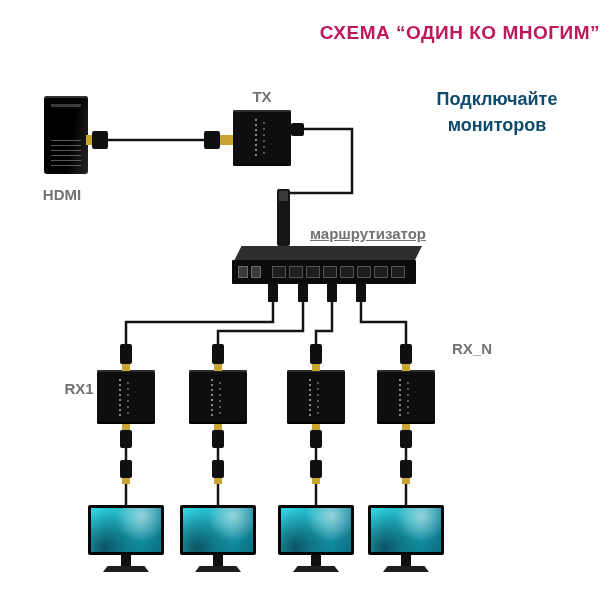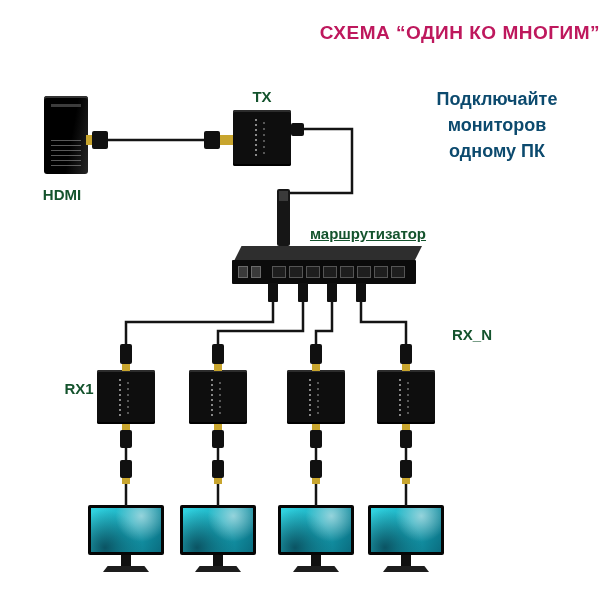--- a/index.html
+++ b/index.html
@@ -9,21 +9,21 @@
   }
   .title{
     position:absolute;top:22px;left:0;right:0;text-align:right;
     font-size:19px;font-weight:bold;color:#be185d;letter-spacing:.5px;
   }
   .note{
     position:absolute;left:408px;top:86px;width:178px;text-align:center;
     color:#0c4a6e;font-size:18px;font-weight:bold;line-height:26px;
   }
   .blue-label{
-    position:absolute;color:#14532d;font-size:15px;font-weight:bold;text-align:center;
+    position:absolute;color:#737373;font-size:15px;font-weight:bold;text-align:center;
   }
   .pc-label{line-height:21px;}
   
   .pc{
     position:absolute;left:44px;top:96px;width:44px;height:78px;
     background:linear-gradient(100deg,#000 60%,#262626 100%);
     border-radius:3px;box-shadow:inset 0 2px 0 #333;
   }
   .pc .vents{
     position:absolute;left:7px;bottom:8px;width:30px;height:26px;
@@ -82,21 +82,20 @@
 </head>
 <body>
 
 <div class="stage">
 
   <div class="title">СХЕМА “ОДИН КО МНОГИМ”</div>
 
   <div class="note">
     <div>Подключайте</div>
     <div>мониторов</div>
-    <div>одному ПК</div>
   </div>
 
   <div class="pc device">
     <div class="drive"></div>
     <div class="vents"></div>
   </div>
   <div class="blue-label pc-label" style="left:10px;top:184px;width:104px;">
     <div>HDMI</div>
   </div>
 
@@ -116,21 +115,21 @@
     <div class="port"></div>
     <div class="port"></div>
     <div class="port"></div>
     <div class="port"></div>
     <div class="port"></div>
     <div class="port"></div>
     <div class="port"></div>
   </div>
 
   <div class="blue-label" style="left:56px;top:356px;width:46px;margin-top:24px;">RX1</div>
-  <div class="blue-label" style="left:444px;top:326px;width:56px;">RX_N</div>
+  <div class="blue-label" style="left:444px;top:340px;width:56px;">RX_N</div>
 
   <div class="ext rx device" style="left:97px;top:370px;">
     <div class="print"></div>
     <div class="print2"></div>
   </div>
   <div class="ext rx device" style="left:189px;top:370px;">
     <div class="print"></div>
     <div class="print2"></div>
   </div>
   <div class="ext rx device" style="left:287px;top:370px;">

